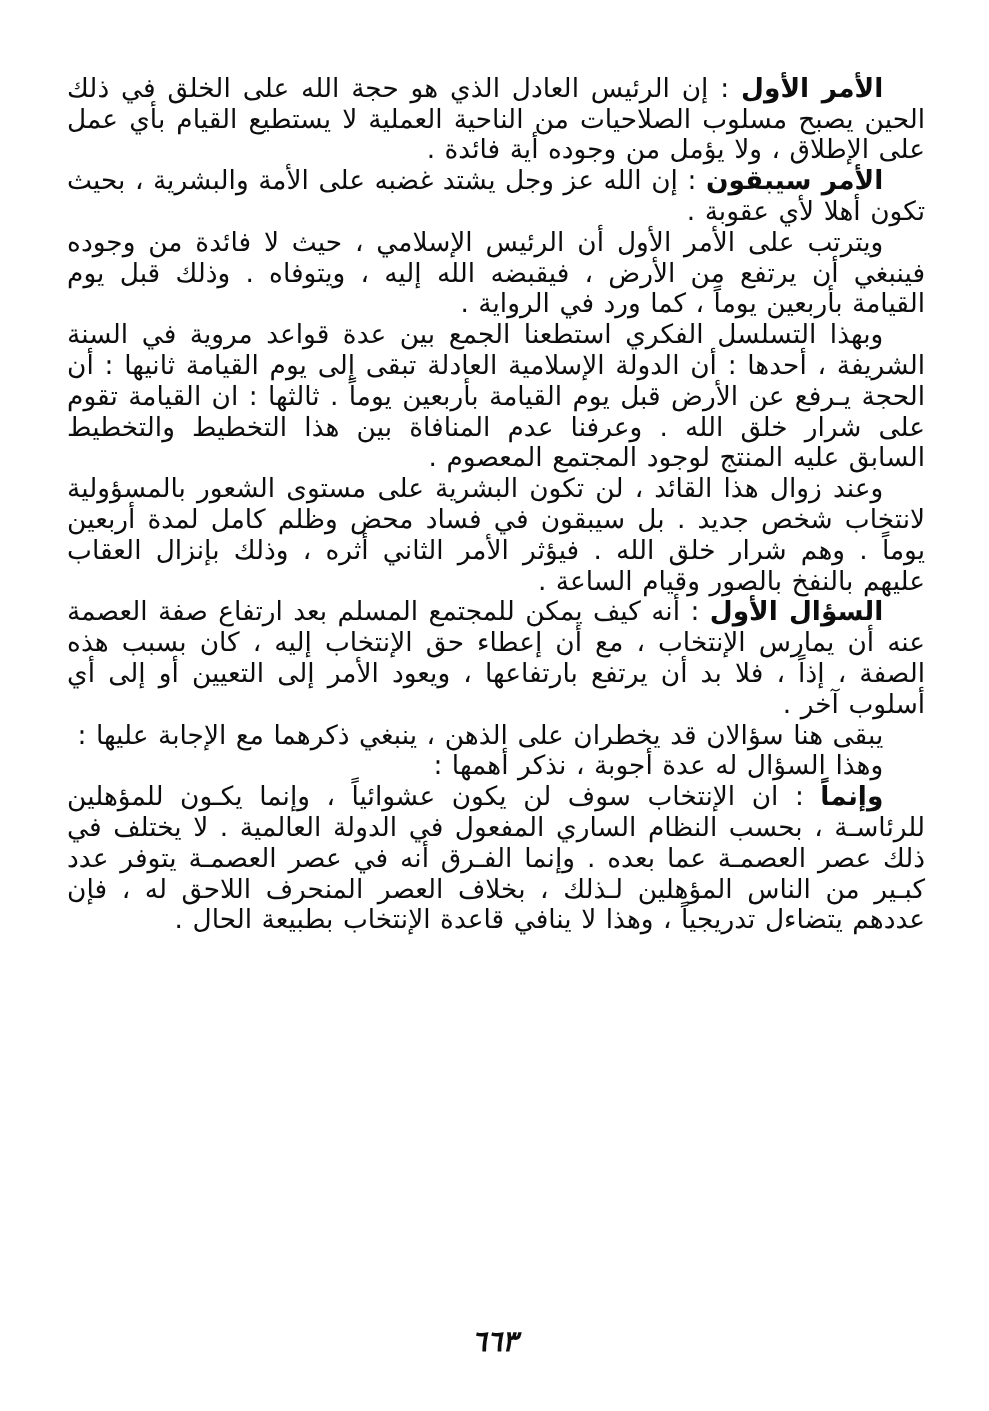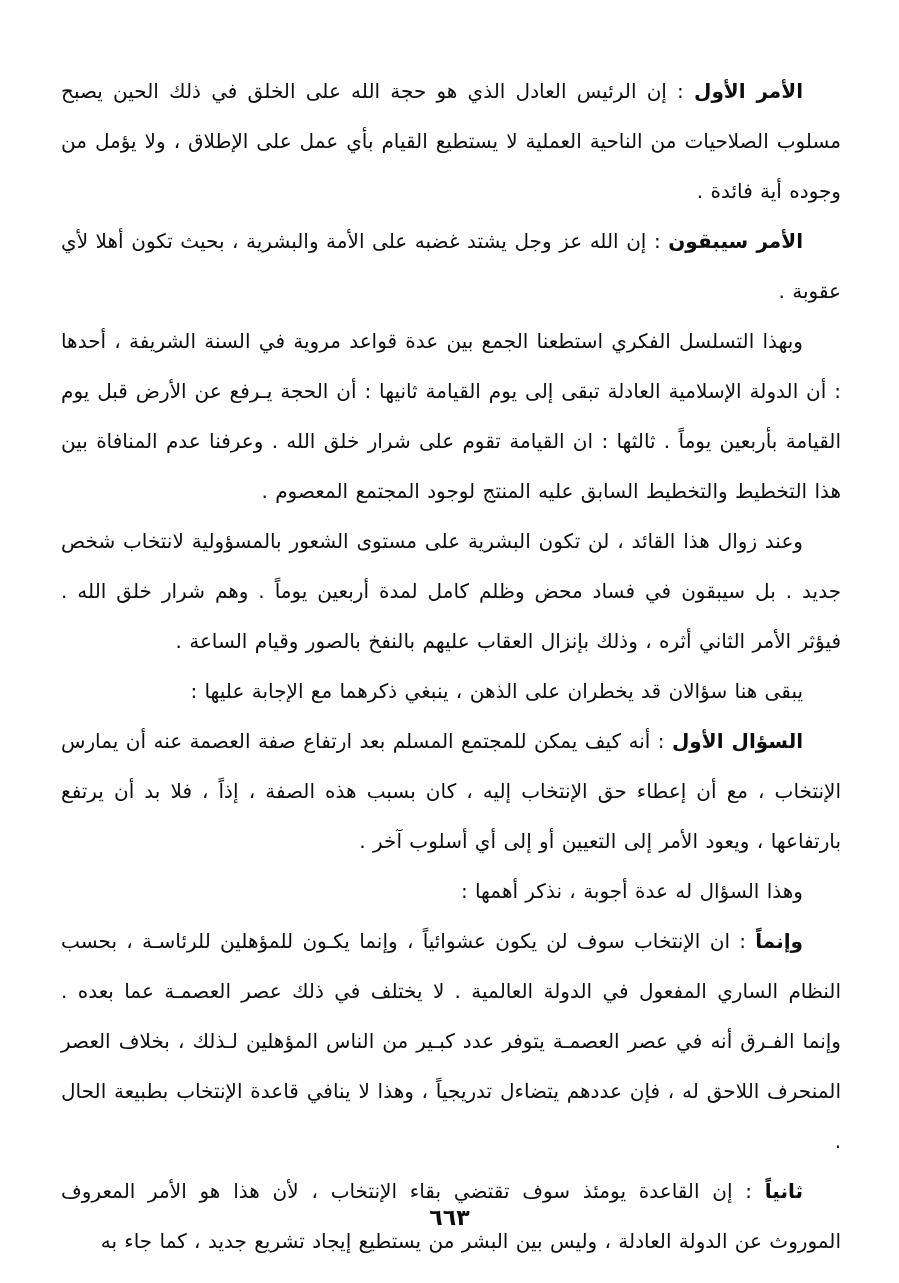--- a/index.html
+++ b/index.html
@@ -23,53 +23,54 @@
     height: 1283px;
     background: #ffffff;
   }
   .page-content {
     position: absolute;
     top: 66px;
     right: 58px;
     width: 780px;
     direction: rtl;
     text-align: justify;
-    font-size: 20px;
-    line-height: 50px;
+    font-size: 24px;
+    line-height: 28px;
     word-spacing: 1px;
   }
   p.para {
     margin: 0;
     padding: 0;
     text-indent: 38px;
   }
   p.para .lead {
     font-weight: bold;
   }
   .page-number {
     position: absolute;
     top: 1205px;
     left: 0;
     width: 899px;
     text-align: center;
-    font-size: 22px;
+    font-size: 26px;
     font-weight: bold;
     direction: rtl;
     letter-spacing: 2px;
+    font-style: italic;
   }
 </style>
 </head>
 <body>
 
 <div class="page">
   <div class="page-content">
     <p class="para"><b class="lead">الأمر الأول</b><span> : إن الرئيس العادل الذي هو حجة الله على الخلق في ذلك الحين يصبح مسلوب الصلاحيات من الناحية العملية لا يستطيع القيام بأي عمل على الإطلاق ، ولا يؤمل من وجوده أية فائدة .</span></p>
     <p class="para"><b class="lead">الأمر سيبقون</b><span> : إن الله عز وجل يشتد غضبه على الأمة والبشرية ، بحيث تكون أهلا لأي عقوبة .</span></p>
+    <p class="para"><b class="lead"></b><span>ويترتب على الأمر الأول أن الرئيس الإسلامي ، حيث لا فائدة من وجوده فينبغي أن يرتفع من الأرض ، فيقبضه الله إليه ، ويتوفاه . وذلك قبل يوم القيامة بأربعين يوماً ، كما ورد في الرواية .</span></p>
     <p class="para"><b class="lead"></b><span>وبهذا التسلسل الفكري استطعنا الجمع بين عدة قواعد مروية في السنة الشريفة ، أحدها : أن الدولة الإسلامية العادلة تبقى إلى يوم القيامة ثانيها : أن الحجة يـرفع عن الأرض قبل يوم القيامة بأربعين يوماً . ثالثها : ان القيامة تقوم على شرار خلق الله . وعرفنا عدم المنافاة بين هذا التخطيط والتخطيط السابق عليه المنتج لوجود المجتمع المعصوم .</span></p>
     <p class="para"><b class="lead"></b><span>وعند زوال هذا القائد ، لن تكون البشرية على مستوى الشعور بالمسؤولية لانتخاب شخص جديد . بل سيبقون في فساد محض وظلم كامل لمدة أربعين يوماً . وهم شرار خلق الله . فيؤثر الأمر الثاني أثره ، وذلك بإنزال العقاب عليهم بالنفخ بالصور وقيام الساعة .</span></p>
+    <p class="para"><b class="lead">السؤال الأول</b><span> : أنه كيف يمكن للمجتمع المسلم بعد ارتفاع صفة العصمة عنه أن يمارس الإنتخاب ، مع أن إعطاء حق الإنتخاب إليه ، كان بسبب هذه الصفة ، إذاً ، فلا بد أن يرتفع بارتفاعها ، ويعود الأمر إلى التعيين أو إلى أي أسلوب آخر .</span></p>
     <p class="para"><b class="lead"></b><span>يبقى هنا سؤالان قد يخطران على الذهن ، ينبغي ذكرهما مع الإجابة عليها :</span></p>
-    <p class="para"><b class="lead">السؤال الأول</b><span> : أنه كيف يمكن للمجتمع المسلم بعد ارتفاع صفة العصمة عنه أن يمارس الإنتخاب ، مع أن إعطاء حق الإنتخاب إليه ، كان بسبب هذه الصفة ، إذاً ، فلا بد أن يرتفع بارتفاعها ، ويعود الأمر إلى التعيين أو إلى أي أسلوب آخر .</span></p>
     <p class="para"><b class="lead"></b><span>وهذا السؤال له عدة أجوبة ، نذكر أهمها :</span></p>
     <p class="para"><b class="lead">وإنماً</b><span> : ان الإنتخاب سوف لن يكون عشوائياً ، وإنما يكـون للمؤهلين للرئاسـة ، بحسب النظام الساري المفعول في الدولة العالمية . لا يختلف في ذلك عصر العصمـة عما بعده . وإنما الفـرق أنه في عصر العصمـة يتوفر عدد كبـير من الناس المؤهلين لـذلك ، بخلاف العصر المنحرف اللاحق له ، فإن عددهم يتضاءل تدريجياً ، وهذا لا ينافي قاعدة الإنتخاب بطبيعة الحال .</span></p>
-    <p class="para"><b class="lead">ثانياً</b><span> : إن القاعدة يومئذ سوف تقتضي بقاء الإنتخاب ، لأن هذا هو الأمر المعروف الموروث عن الدولة العادلة ، وليس بين البشر من يستطيع إيجاد تشريع جديد ، كما جاء به</span></p>
   </div>
   <div class="page-number">٦٦٣</div>
 </div>
 
 </body></html>

